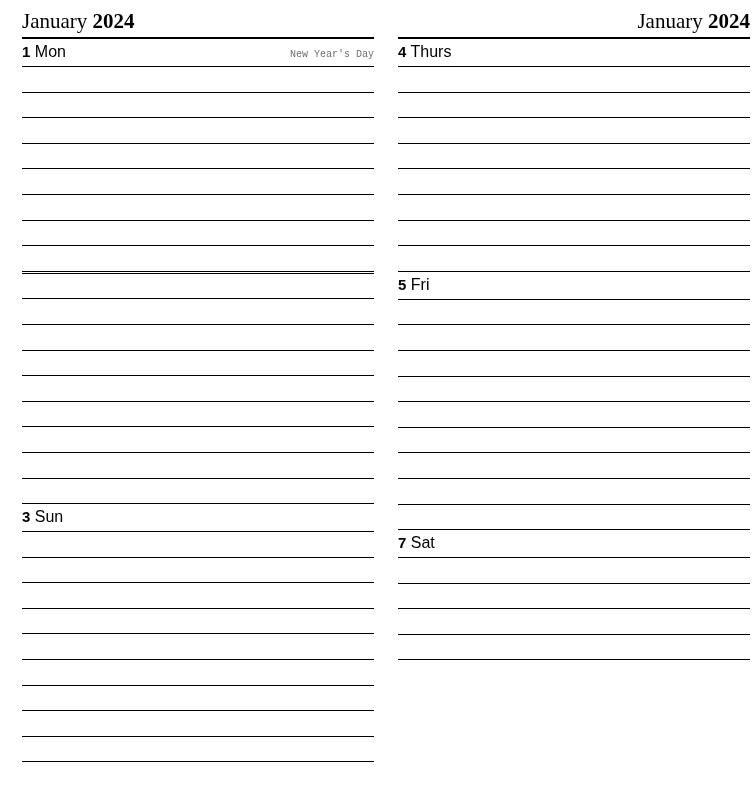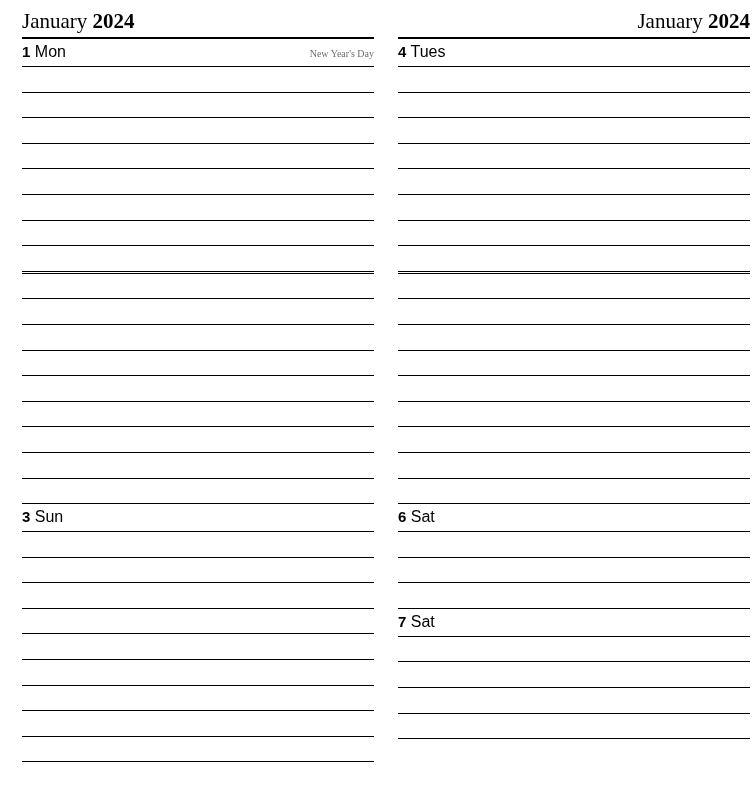--- a/index.html
+++ b/index.html
@@ -69,21 +69,21 @@
   }
   .day-num {
     font-weight: 700;
     font-size: 15px;
   }
   .day-name {
     font-weight: 400;
     font-size: 16px;
   }
   .day-note {
-    font-family: Liberation Serif, serif;
+    font-family: Liberation Mono, monospace;
     font-size: 10px;
     color: #6f6f6f;
     white-space: nowrap;
     padding-bottom: 1px;
   }
   .day-rule {
     border-bottom: 1.6px solid #000;
     width: 100%;
     margin-top: 1px;
   }
@@ -170,67 +170,59 @@
     <div class="month-header align-right">
       <span class="mon-name">January</span>
       <span class="mon-year">2024</span>
     </div>
     <div class="header-rule"></div>
 
     <div class="day-block">
       <div class="day-head">
         <div class="day-title">
           <span class="day-num">4</span>
-          <span class="day-name">Tues</span>
-        </div>
-        <div class="day-note"></div>
-      </div>
-      <div class="day-rule"></div>
-      <div class="lines">
-        <div class="line"></div>
-        <div class="line"></div>
-        <div class="line"></div>
-        <div class="line"></div>
-        <div class="line"></div>
-        <div class="line"></div>
-        <div class="line"></div>
-        <div class="line"></div>
-      </div>
-    </div>
-
-    <div class="day-block">
-      <div class="day-rule"></div>
-      <div class="lines">
-        <div class="line"></div>
-        <div class="line"></div>
-        <div class="line"></div>
-        <div class="line"></div>
-        <div class="line"></div>
-        <div class="line"></div>
-        <div class="line"></div>
-        <div class="line"></div>
-        <div class="line"></div>
-      </div>
-    </div>
-
-    <div class="day-block">
-      <div class="day-head">
-        <div class="day-title">
-          <span class="day-num">6</span>
-          <span class="day-name">Sat</span>
-        </div>
-        <div class="day-note"></div>
-      </div>
-      <div class="day-rule"></div>
-      <div class="lines">
-        <div class="line"></div>
-        <div class="line"></div>
-        <div class="line"></div>
-      </div>
-    </div>
+          <span class="day-name">Thurs</span>
+        </div>
+        <div class="day-note"></div>
+      </div>
+      <div class="day-rule"></div>
+      <div class="lines">
+        <div class="line"></div>
+        <div class="line"></div>
+        <div class="line"></div>
+        <div class="line"></div>
+        <div class="line"></div>
+        <div class="line"></div>
+        <div class="line"></div>
+        <div class="line"></div>
+      </div>
+    </div>
+
+    <div class="day-block">
+      <div class="day-head">
+        <div class="day-title">
+          <span class="day-num">5</span>
+          <span class="day-name">Fri</span>
+        </div>
+        <div class="day-note"></div>
+      </div>
+      <div class="day-rule"></div>
+      <div class="lines">
+        <div class="line"></div>
+        <div class="line"></div>
+        <div class="line"></div>
+        <div class="line"></div>
+        <div class="line"></div>
+        <div class="line"></div>
+        <div class="line"></div>
+        <div class="line"></div>
+        <div class="line"></div>
+      </div>
+    </div>
+
 
     <div class="day-block">
       <div class="day-head">
         <div class="day-title">
           <span class="day-num">7</span>
           <span class="day-name">Sat</span>
         </div>
         <div class="day-note"></div>
       </div>
       <div class="day-rule"></div>

